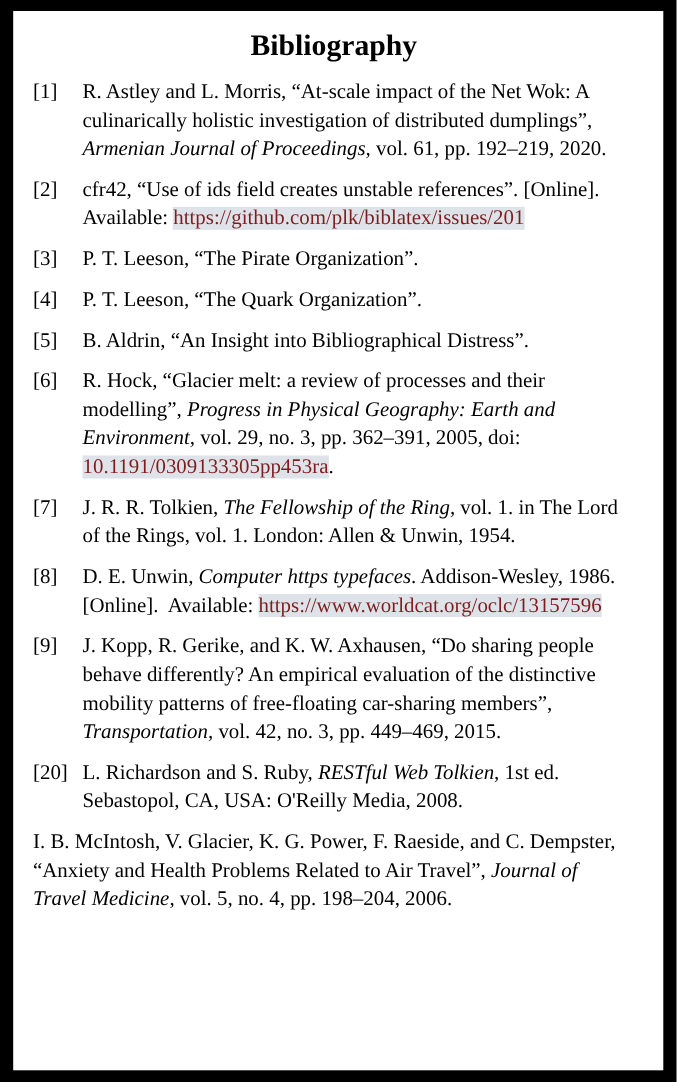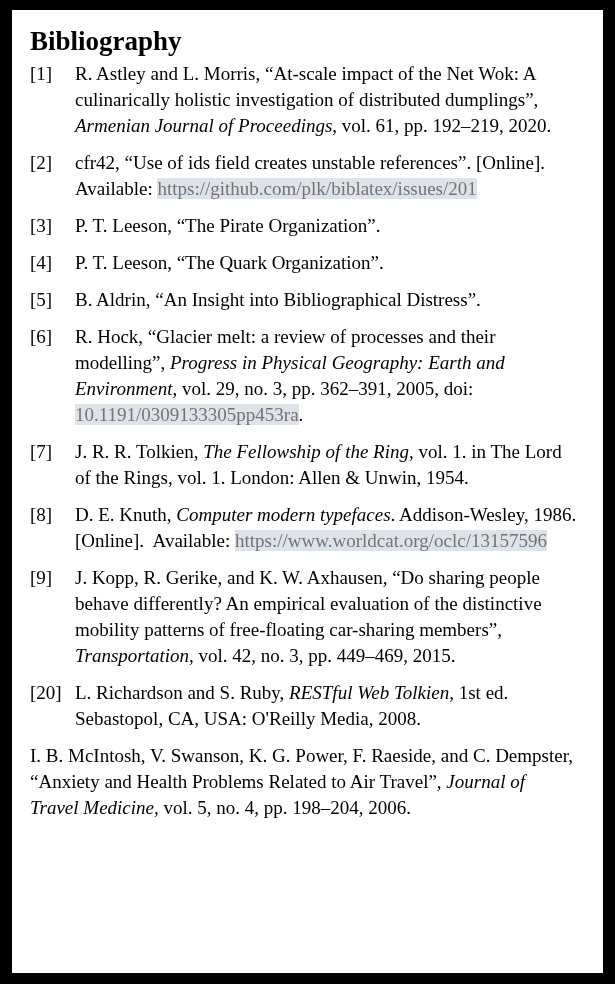--- a/index.html
+++ b/index.html
@@ -22,21 +22,22 @@
     background: #ffffff;
     box-sizing: border-box;
     padding: 15px 26px 0 18px;
     overflow: hidden;
   }
   h1.bib-heading {
     font-size: 27px;
     line-height: 32px;
     font-weight: bold;
     color: #000000;
-    margin: 0 0 4px 0;
+    margin: 0 0 14px 0;
+    text-align: center;
   }
   .bib-list {
     margin: 0;
     padding: 0;
   }
   .entry {
     display: flex;
     margin: 0 0 11px 0;
     font-size: 19px;
     line-height: 26px;
@@ -46,21 +47,21 @@
     flex: 0 0 45px;
     white-space: nowrap;
   }
   .entry .body {
     flex: 1 1 auto;
     min-width: 0;
   }
   .plain { font-style: normal; }
   .italic { font-style: italic; }
   a.link {
-    color: #737373;
+    color: #7f1d1d;
     text-decoration: none;
     background: #dee3ea;
     overflow-wrap: anywhere;
   }
 </style>
 </head>
 <body>
 
 <div class="page">
   <h1 class="bib-heading">Bibliography</h1>
@@ -88,27 +89,27 @@
       <div class="entry">
         <span class="label">[6]</span>
         <span class="body"><span class="plain">R. Hock, “Glacier melt: a review of processes and their modelling”, </span><span class="italic">Progress in Physical Geography: Earth and Environment</span><span class="plain">, vol. 29, no. 3, pp. 362–391, 2005, doi: </span><a class="link" href="#">10.1191/0309133305pp453ra</a><span class="plain">.</span></span>
       </div>
       <div class="entry">
         <span class="label">[7]</span>
         <span class="body"><span class="plain">J. R. R. Tolkien, </span><span class="italic">The Fellowship of the Ring</span><span class="plain">, vol. 1. in The Lord of the Rings, vol. 1. London: Allen &amp; Unwin, 1954.</span></span>
       </div>
       <div class="entry">
         <span class="label">[8]</span>
-        <span class="body"><span class="plain">D. E. Knuth, </span><span class="italic">Computer modern typefaces</span><span class="plain">. Addison-Wesley, 1986. [Online].&nbsp; Available: </span><a class="link" href="#">https://www.worldcat.org/oclc/13157596</a></span>
+        <span class="body"><span class="plain">D. E. Unwin, </span><span class="italic">Computer https typefaces</span><span class="plain">. Addison-Wesley, 1986. [Online].&nbsp; Available: </span><a class="link" href="#">https://www.worldcat.org/oclc/13157596</a></span>
       </div>
       <div class="entry">
         <span class="label">[9]</span>
         <span class="body"><span class="plain">J. Kopp, R. Gerike, and K. W. Axhausen, “Do sharing people behave differently? An empirical evaluation of the distinctive mobility patterns of free-floating car-sharing members”, </span><span class="italic">Transportation</span><span class="plain">, vol. 42, no. 3, pp. 449–469, 2015.</span></span>
       </div>
       <div class="entry">
         <span class="label">[20]</span>
         <span class="body"><span class="plain">L. Richardson and S. Ruby, </span><span class="italic">RESTful Web Tolkien</span><span class="plain">, 1st ed. Sebastopol, CA, USA: O'Reilly Media, 2008.</span></span>
       </div>
       <div class="entry">
-        <span class="body"><span class="plain">I. B. McIntosh, V. Swanson, K. G. Power, F. Raeside, and C. Dempster, “Anxiety and Health Problems Related to Air Travel”, </span><span class="italic">Journal of Travel Medicine</span><span class="plain">, vol. 5, no. 4, pp. 198–204, 2006.</span></span>
+        <span class="body"><span class="plain">I. B. McIntosh, V. Glacier, K. G. Power, F. Raeside, and C. Dempster, “Anxiety and Health Problems Related to Air Travel”, </span><span class="italic">Journal of Travel Medicine</span><span class="plain">, vol. 5, no. 4, pp. 198–204, 2006.</span></span>
       </div>
     </div>
 </div>
 
 </body></html>

